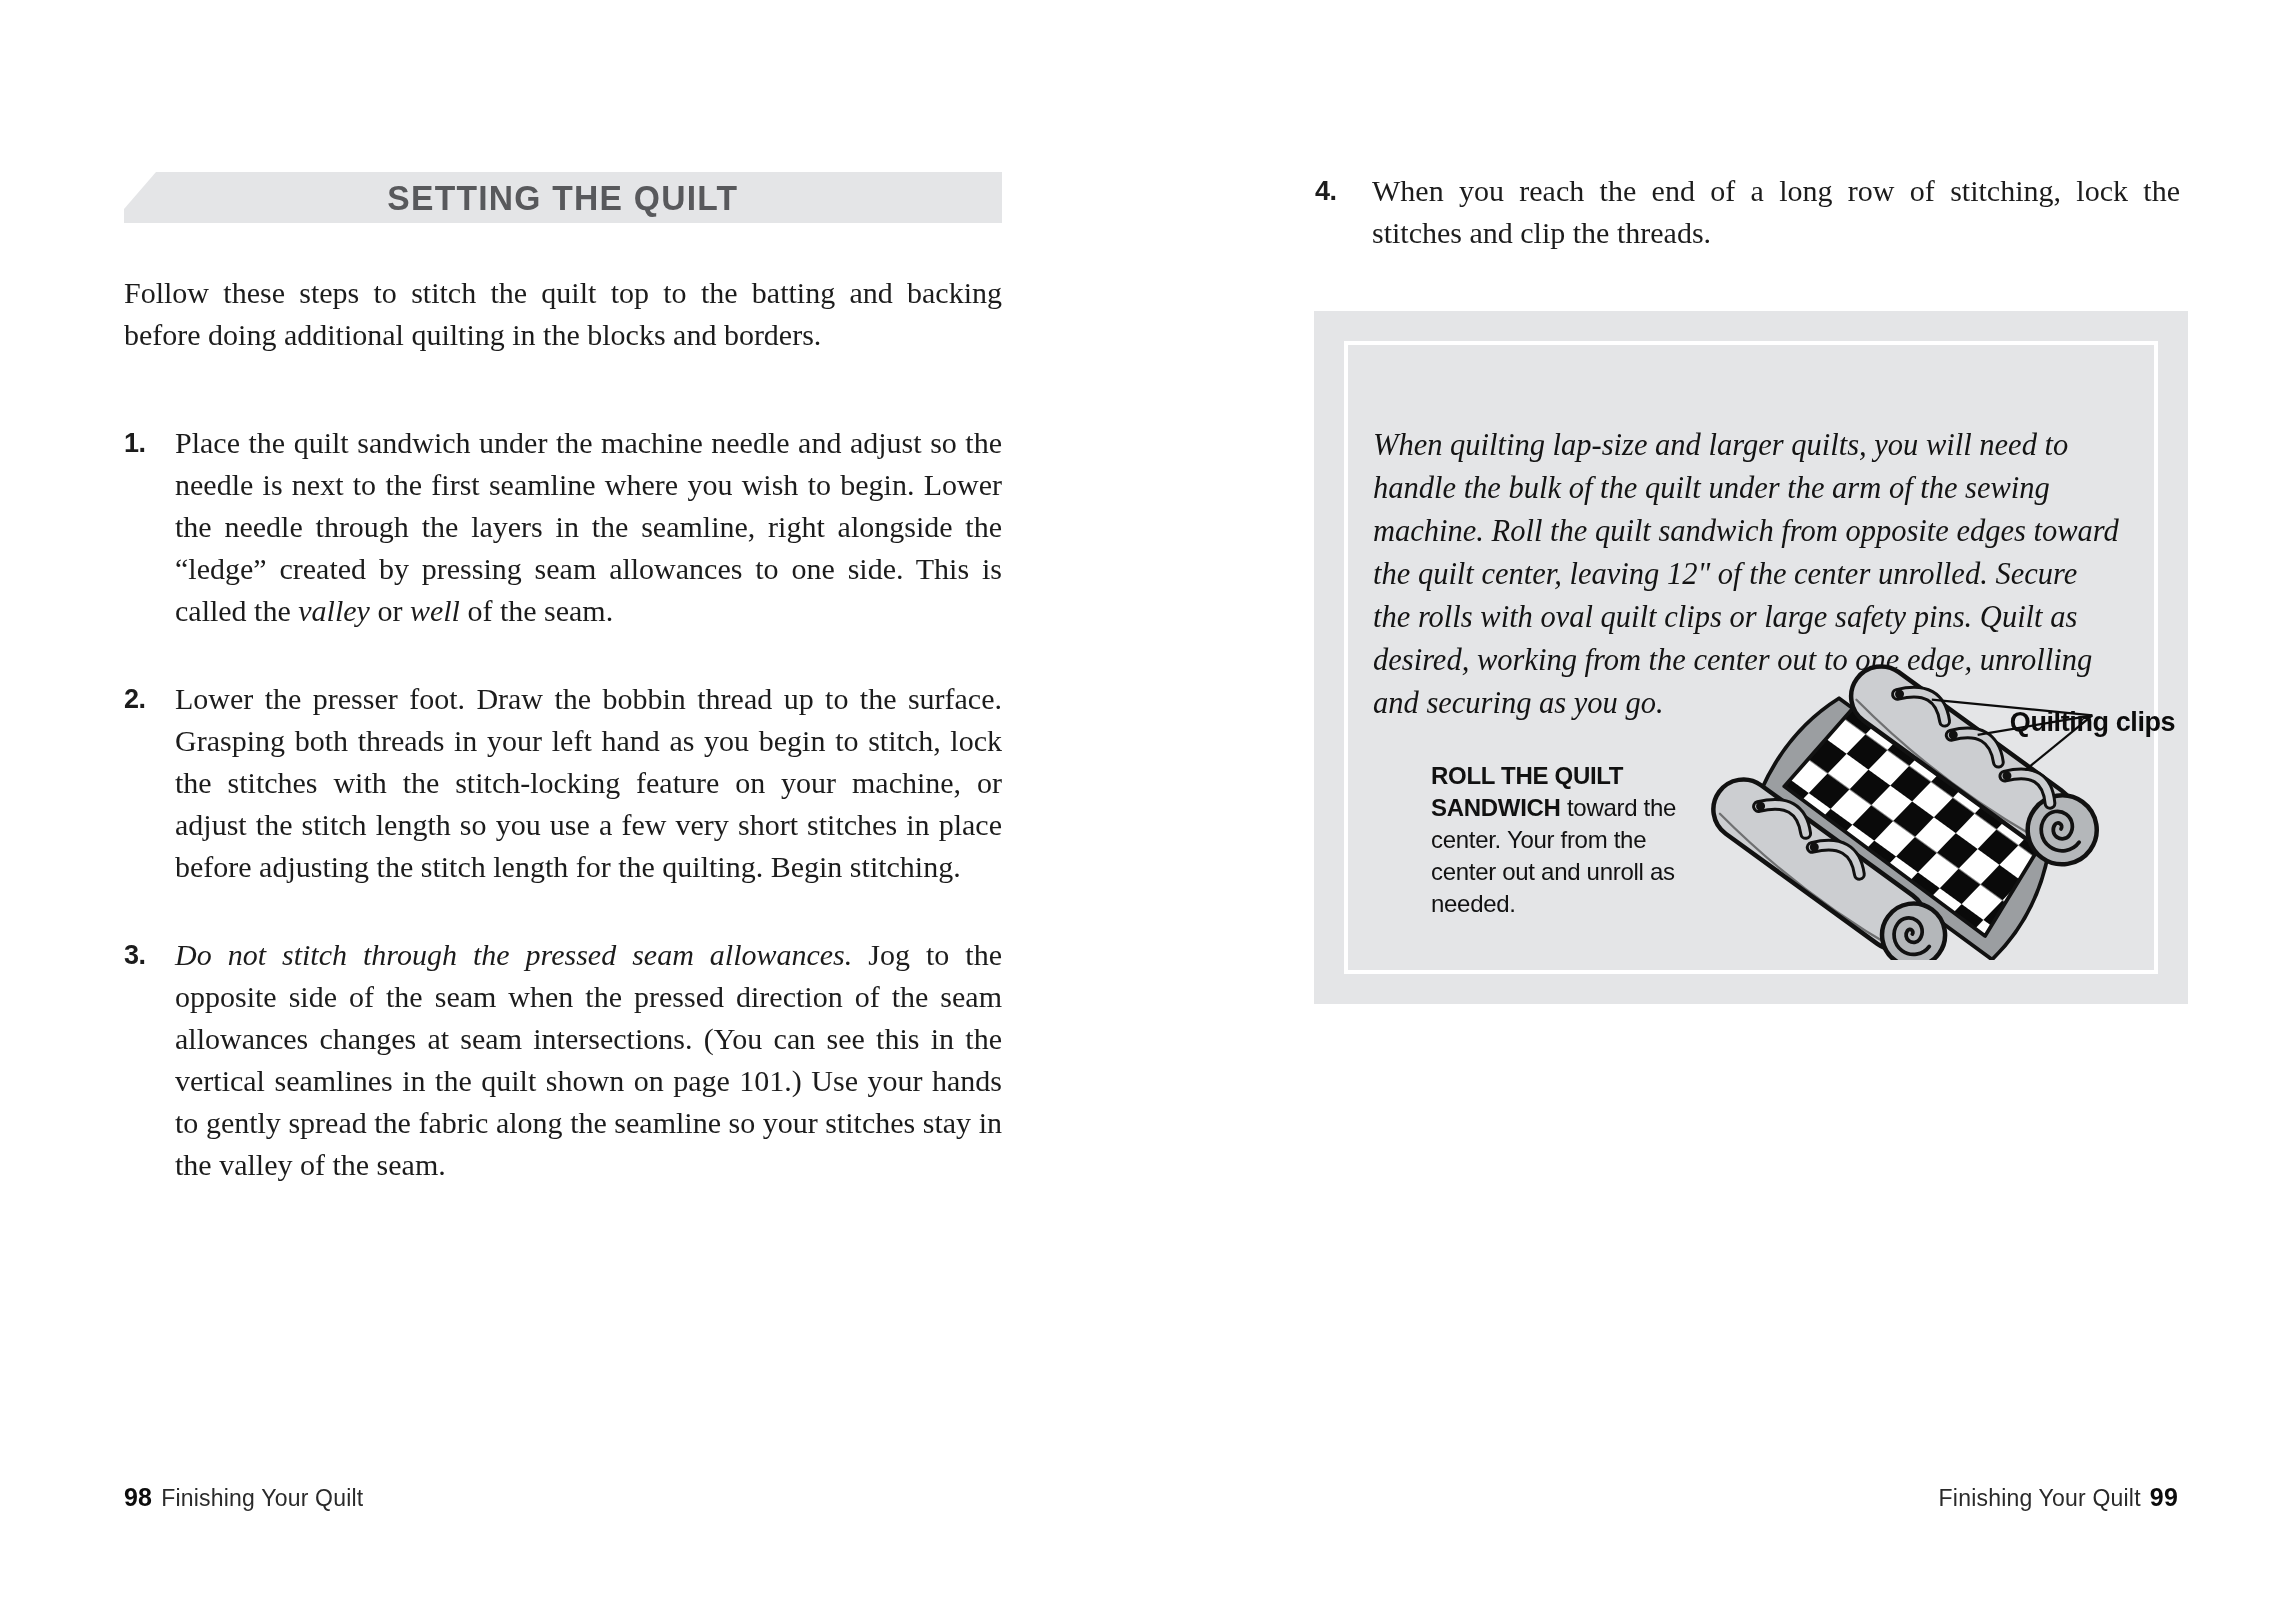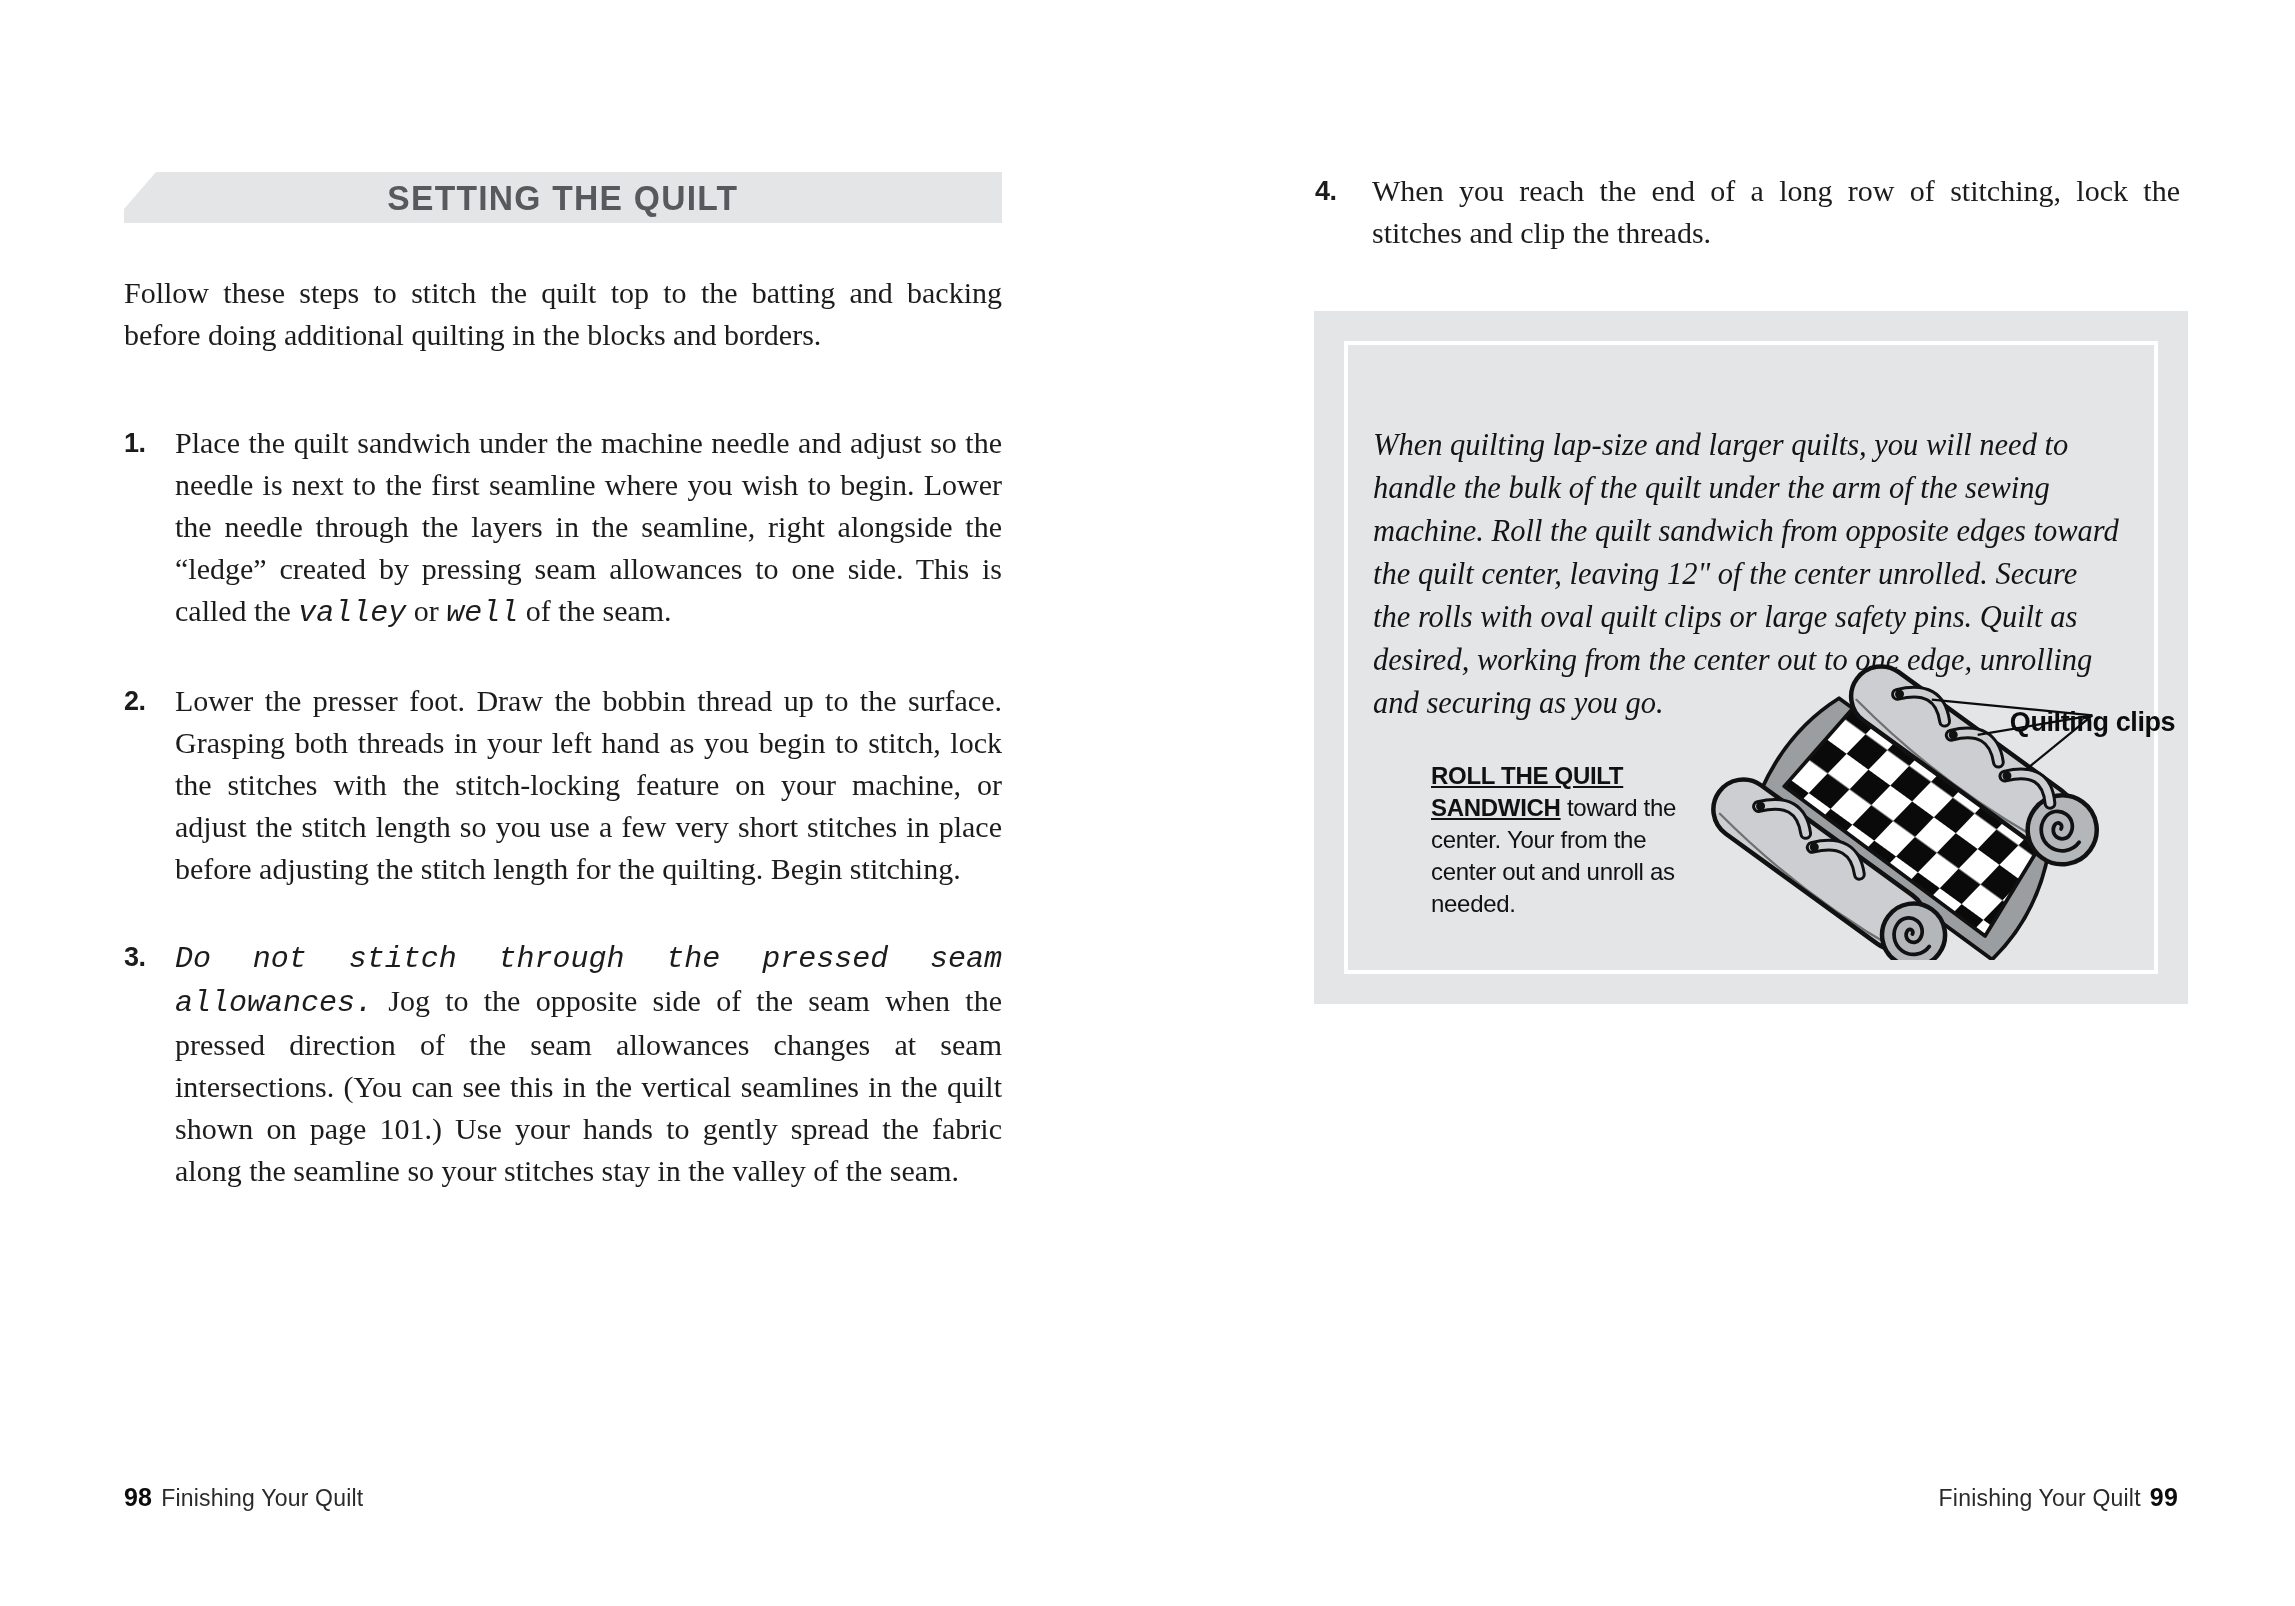--- a/index.html
+++ b/index.html
@@ -30,22 +30,22 @@
   .step { display:flex; margin-bottom:46px; }
   .step-num {
     flex:0 0 51px; font-family:"Liberation Sans", sans-serif; font-weight:bold;
     font-size:27px; line-height:42px; letter-spacing:-0.4px;
   }
   .steps-right .step-num { flex-basis:57px; }
   .step-body {
     flex:1; font-size:30px; line-height:42px;
     text-align:justify; text-align-last:left;
   }
-  .it { font-style:italic;font-family:Liberation Mono, monospace; }
-  .bd { font-weight:bold;text-decoration:underline; }
+  .it { font-style:italic; }
+  .bd { font-weight:bold; }
   
   .sidebox {
     position:absolute; left:1314px; top:311px; width:874px; height:693px;
     background:var(--panel-bg,#e4e5e7);
   }
   .sidebox-border {
     position:absolute; left:30px; top:30px; right:30px; bottom:30px;
     border:4.4px solid #ffffff; pointer-events:none;
   }
   .sidebox-title {

